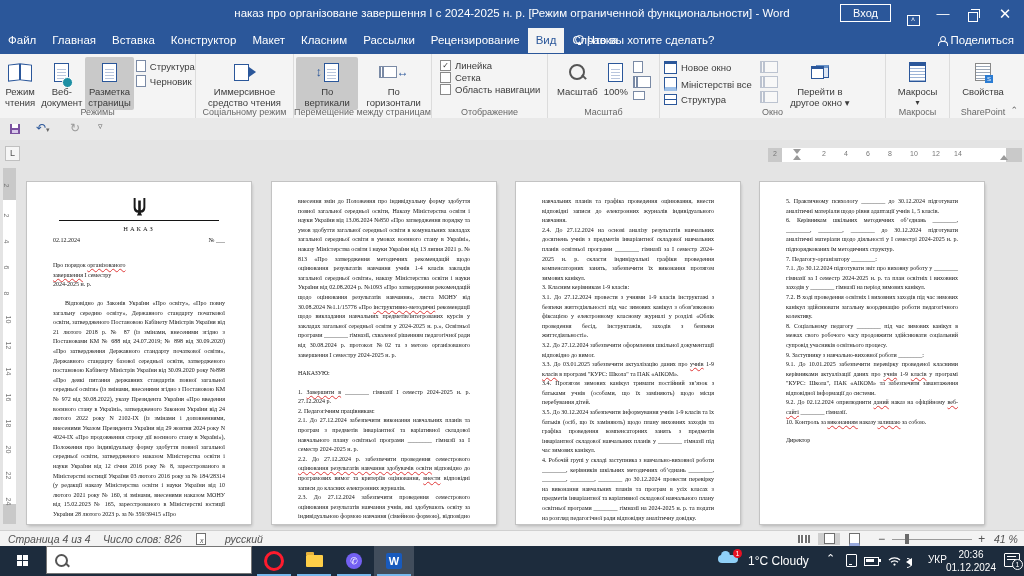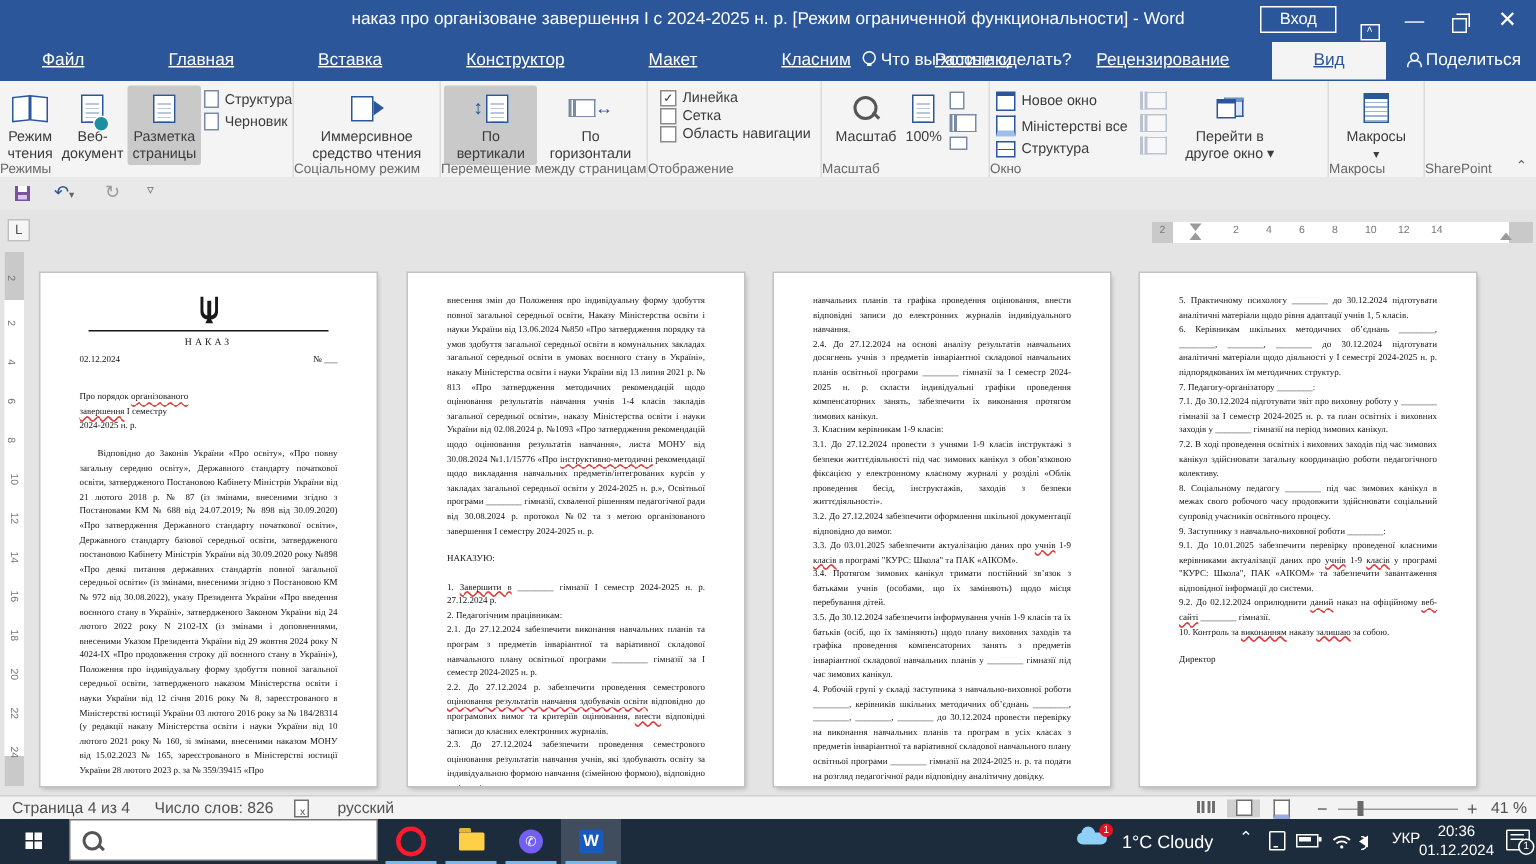--- a/index.html
+++ b/index.html
@@ -12,33 +12,33 @@
   .winbtn{position:absolute;top:0;width:30px;height:28px;text-align:center;line-height:28px;font-size:13px;color:#fff;cursor:pointer;}
   #ribbonopts{right:96px;}
   #minbtn{right:66px;}
   #restorebtn{right:36px;}
   #closebtn{right:4px;font-size:15px;}
   .dblrect{display:inline-block;width:8px;height:8px;border:1px solid #fff;position:relative;top:4px;}
   .dblrect i{position:absolute;left:2px;top:-4px;width:8px;height:8px;border-top:1px solid #fff;border-right:1px solid #fff;}
   .ropt{display:inline-block;width:11px;height:9px;border:1px solid #fff;position:relative;top:4px;font-size:7px;line-height:8px;}
   
   #tabrow{position:absolute;left:0;top:28px;width:1024px;height:26px;background:#2b579a;color:#fff;font-size:11.5px;}
-  .tab{display:inline-block;padding:6px 28px 7px;cursor:pointer;text-decoration:underline;}
+  .tab{display:inline-block;padding:6px 8px 7px;cursor:pointer;}
   .tab.active{background:#f4f4f4;color:#2b579a;}
   #tellme{position:absolute;left:575px;top:6px;font-size:11.5px;white-space:nowrap;}
   .bulb{display:inline-block;width:7px;height:7px;border:1px solid #fff;border-radius:50%;position:relative;top:0;}
   .bulb i{position:absolute;left:2px;top:7px;width:3px;height:2px;background:#fff;}
   #share{position:absolute;right:10px;top:6px;font-size:11.5px;cursor:pointer;}
   .person{display:inline-block;width:8px;height:8px;position:relative;margin-right:4px;}
   .person b{position:absolute;left:2px;top:0;width:4px;height:4px;border:1px solid #fff;border-radius:50%;}
   .person i{position:absolute;left:0;top:5px;width:8px;height:4px;border:1px solid #fff;border-bottom:none;border-radius:4px 4px 0 0;}
   
   #ribbon{position:absolute;left:0;top:54px;width:1024px;height:64px;background:#f4f4f4;border-bottom:1px solid #d5d5d5;display:flex;}
   .rgroup{position:relative;border-right:1px solid #dcdcdc;height:64px;box-sizing:border-box;padding:3px 2px 13px;flex:none;}
-  .glabel{position:absolute;bottom:1px;left:0;right:0;text-align:left;font-size:9px;color:#686868;white-space:nowrap;overflow:hidden;}
+  .glabel{position:absolute;bottom:1px;left:0;right:0;text-align:center;font-size:9px;color:#686868;white-space:nowrap;overflow:hidden;}
   .grow{display:flex;align-items:flex-start;height:48px;}
   .bb{display:flex;flex-direction:column;align-items:center;padding:2px 3px;font-size:9.5px;line-height:10.5px;color:#3b3b3b;text-align:center;cursor:pointer;border-radius:2px;}
   .bb.on{background:#c9c9c9;}
   .bb .ico{height:26px;display:flex;align-items:center;justify-content:center;margin-bottom:2px;}
   .smallcol{display:flex;flex-direction:column;justify-content:flex-start;gap:3px;padding:3px 2px;}
   .sbtn{display:flex;align-items:center;gap:4px;font-size:9.5px;color:#3b3b3b;cursor:pointer;white-space:nowrap;}
   .cb{display:flex;align-items:center;gap:4px;font-size:9.5px;color:#3b3b3b;cursor:pointer;margin:1px 0;}
   .cbx{width:9px;height:9px;border:1px solid #8a8a8a;background:#fff;font-size:8px;line-height:9px;text-align:center;color:#333;}
   
   .i-page{display:inline-block;width:13px;height:17px;border:1px solid #2b579a;background:#fff;
@@ -93,21 +93,21 @@
   .para{margin:0;}
   .para.j{text-align:justify;}
   .para.ind{text-indent:12px;}
   .para.c{text-align:center;letter-spacing:2px;margin:3px 0 2px;font-size:6.5px;}
   .gapline{height:9px;}
   .daterow{display:flex;justify-content:space-between;margin:2px 0 7px;}
   .emblem{text-align:center;height:22px;}
   .rule{border-top:1.5px solid #141414;margin:1px 6px 3px;}
   .sp-err{text-decoration-line:underline;text-decoration-style:wavy;text-decoration-color:#e03a3a;text-decoration-thickness:1px;text-decoration-skip-ink:none;}
   
-  #statusbar{position:absolute;left:0;top:530px;width:1024px;height:16px;background:#f3f3f3;border-top:1px solid #d0d0d0;font-size:10.5px;color:#515151;}
+  #statusbar{position:absolute;left:0;top:530px;width:1024px;height:16px;background:#f3f3f3;border-top:1px solid #d0d0d0;font-size:10.5px;color:#515151;font-style:italic;}
   .stitem{position:absolute;top:2px;cursor:pointer;white-space:nowrap;}
   .viewico{position:absolute;top:2px;width:22px;height:12px;text-align:center;cursor:pointer;}
   .viewico.on{background:#cfcfcf;}
   .vi{display:inline-block;width:9px;height:9px;border:1px solid #707070;background:#fff;}
   .vi.book{border:none;border-left:5px double #707070;border-right:5px double #707070;height:8px;width:2px;}
   .vi.web{border-bottom:3px solid #9ad;}
   #zoomtrack{position:absolute;left:892px;top:8px;width:80px;height:1px;background:#9a9a9a;}
   #zoomthumb{position:absolute;left:905px;top:3px;width:4px;height:10px;background:#6a6a6a;cursor:pointer;}
   .zbtn{position:absolute;top:1px;font-size:12px;color:#555;cursor:pointer;}
   
@@ -322,20 +322,30 @@
               <span class="i-macro"></span>
             </span>
             <span>Макросы</span>
             <span style="font-size:8px">▾</span>
           </div>
       </div>
       <div class="glabel">Макросы</div>
     </div>
 
     <div class="rgroup" style="width:66px;border-right:none">
+      <div class="grow" style="justify-content:center;width:100%">
+        <div class="bb">
+            <span class="ico">
+              <span class="i-props">
+                <i>S</i>
+              </span>
+            </span>
+            <span>Свойства</span>
+          </div>
+      </div>
       <div class="glabel">SharePoint</div>
     </div>
     <span class="chev">⌃</span>
   </div>
 
   <div id="qat">
     <span class="qico" style="left:10px;top:5px"><span class="i-save"><i></i><b></b></span></span>
     <span class="qico" style="left:36px;color:#2b579a">↶<span style="font-size:7px;color:#666">▾</span></span>
     <span class="qico" style="left:70px;color:#9a9a9a">↻</span>
     <span class="qico" style="left:98px;color:#666;font-size:9px">▿</span>

